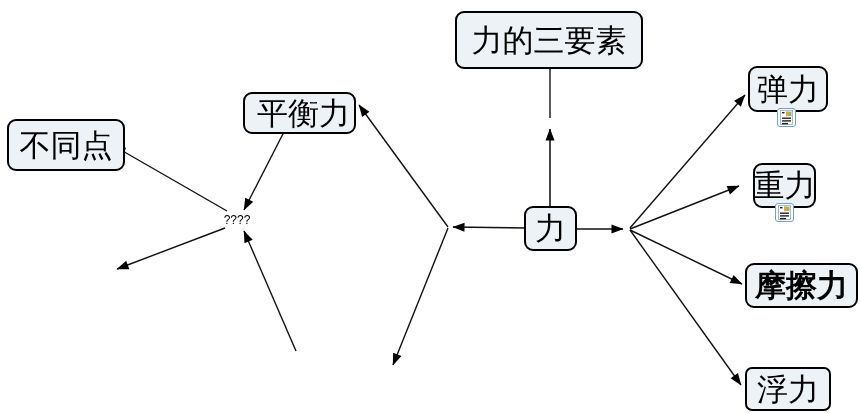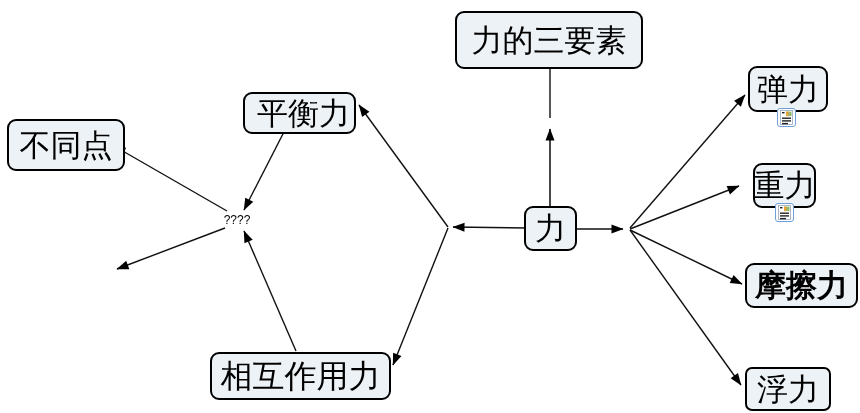--- a/index.html
+++ b/index.html
@@ -81,21 +81,20 @@
     <line x1="630" y1="230" x2="741" y2="385" stroke="#111111" stroke-width="1.4" marker-end="url(#arrow)"></line>
   </svg>
 
   <div class="node" style="left:455px; top:11px; width:188px; height:58px;">力的三要素</div>
 
   <div class="node" style="left:243px; top:92px; width:113px; height:42px;padding-left:8px;">平衡力</div>
 
   <div class="node" style="left:7px; top:95px; width:118px; height:52px;margin-top:24px;">不同点</div>
 
 
-  <div class="node" style="left:210px; top:352px; width:181px; height:48px; font-size:32px;">相互作用力</div>
 
   <div class="node" style="left:524px; top:206px; width:53px; height:45px;">力</div>
 
   <div class="node" style="left:748px; top:66px; width:80px; height:46px;">弹力</div>
 
   <div class="node" style="left:753px; top:163px; width:63px; height:45px;">重力</div>
 
   <div class="node" style="left:745px; top:263px; width:113px; height:45px;font-weight:bold;">摩擦力</div>
 
   <div class="node" style="left:745px; top:367px; width:86px; height:44px;border-radius:7px;">浮力</div>

